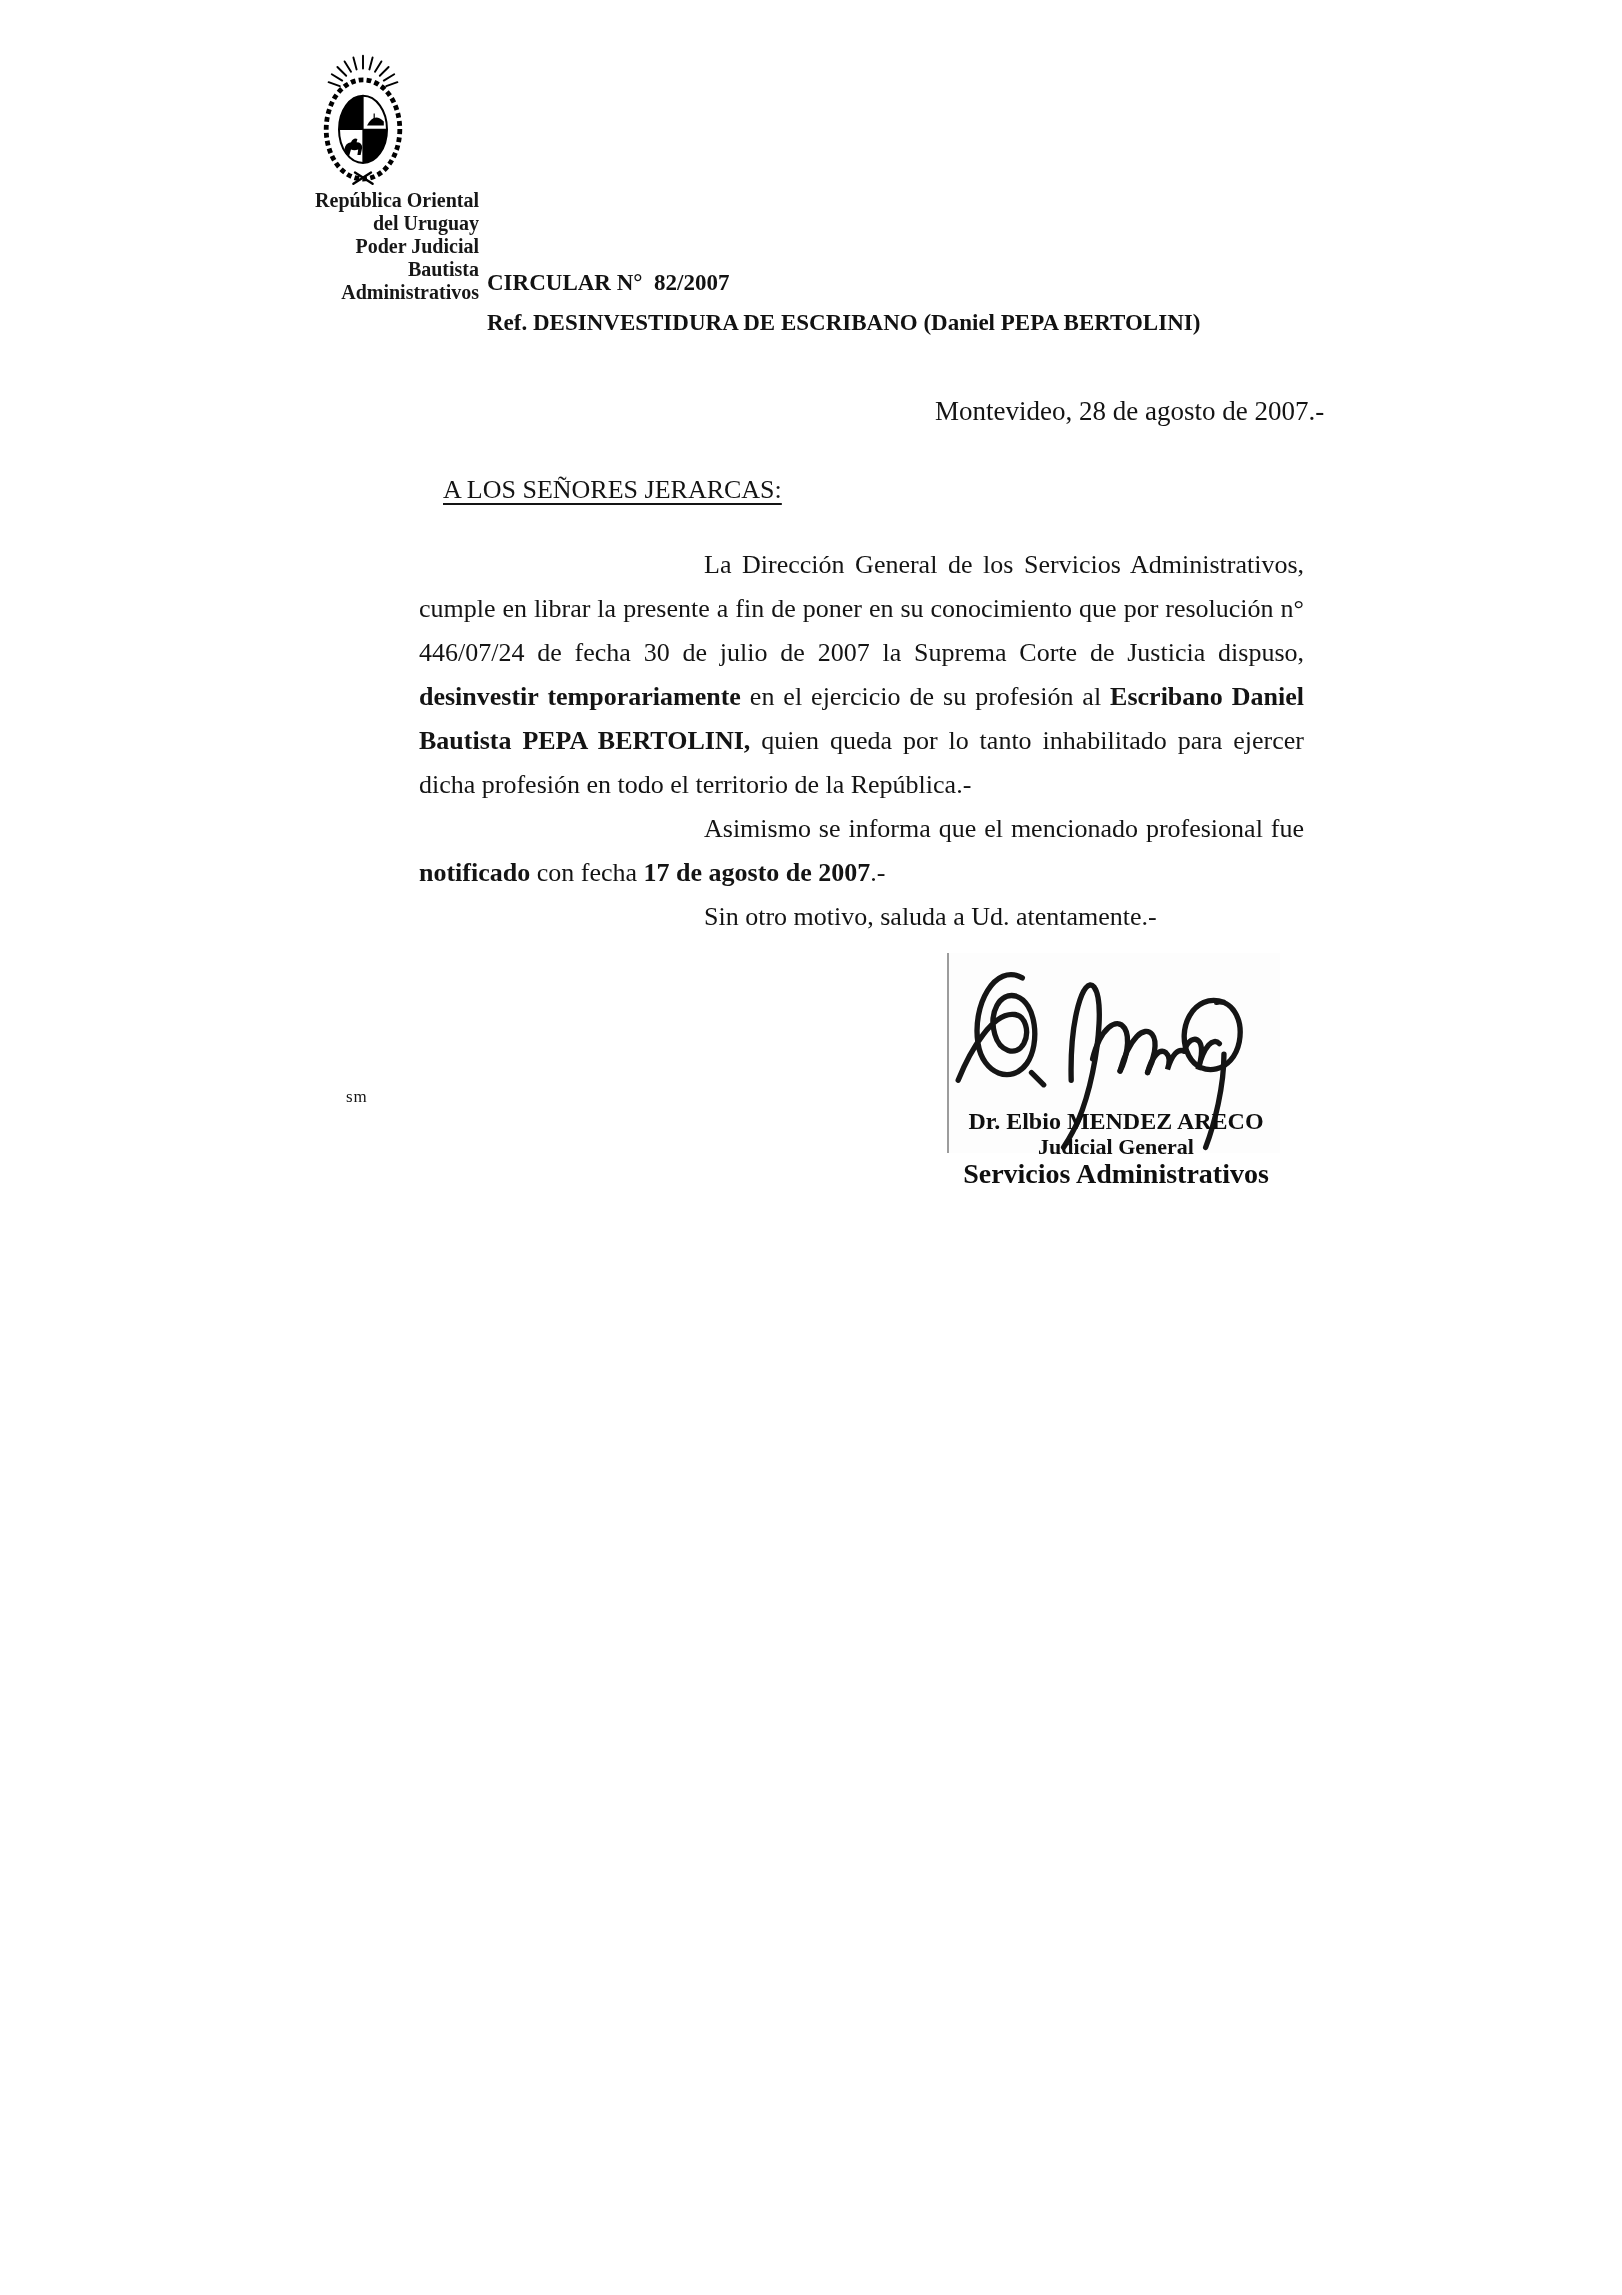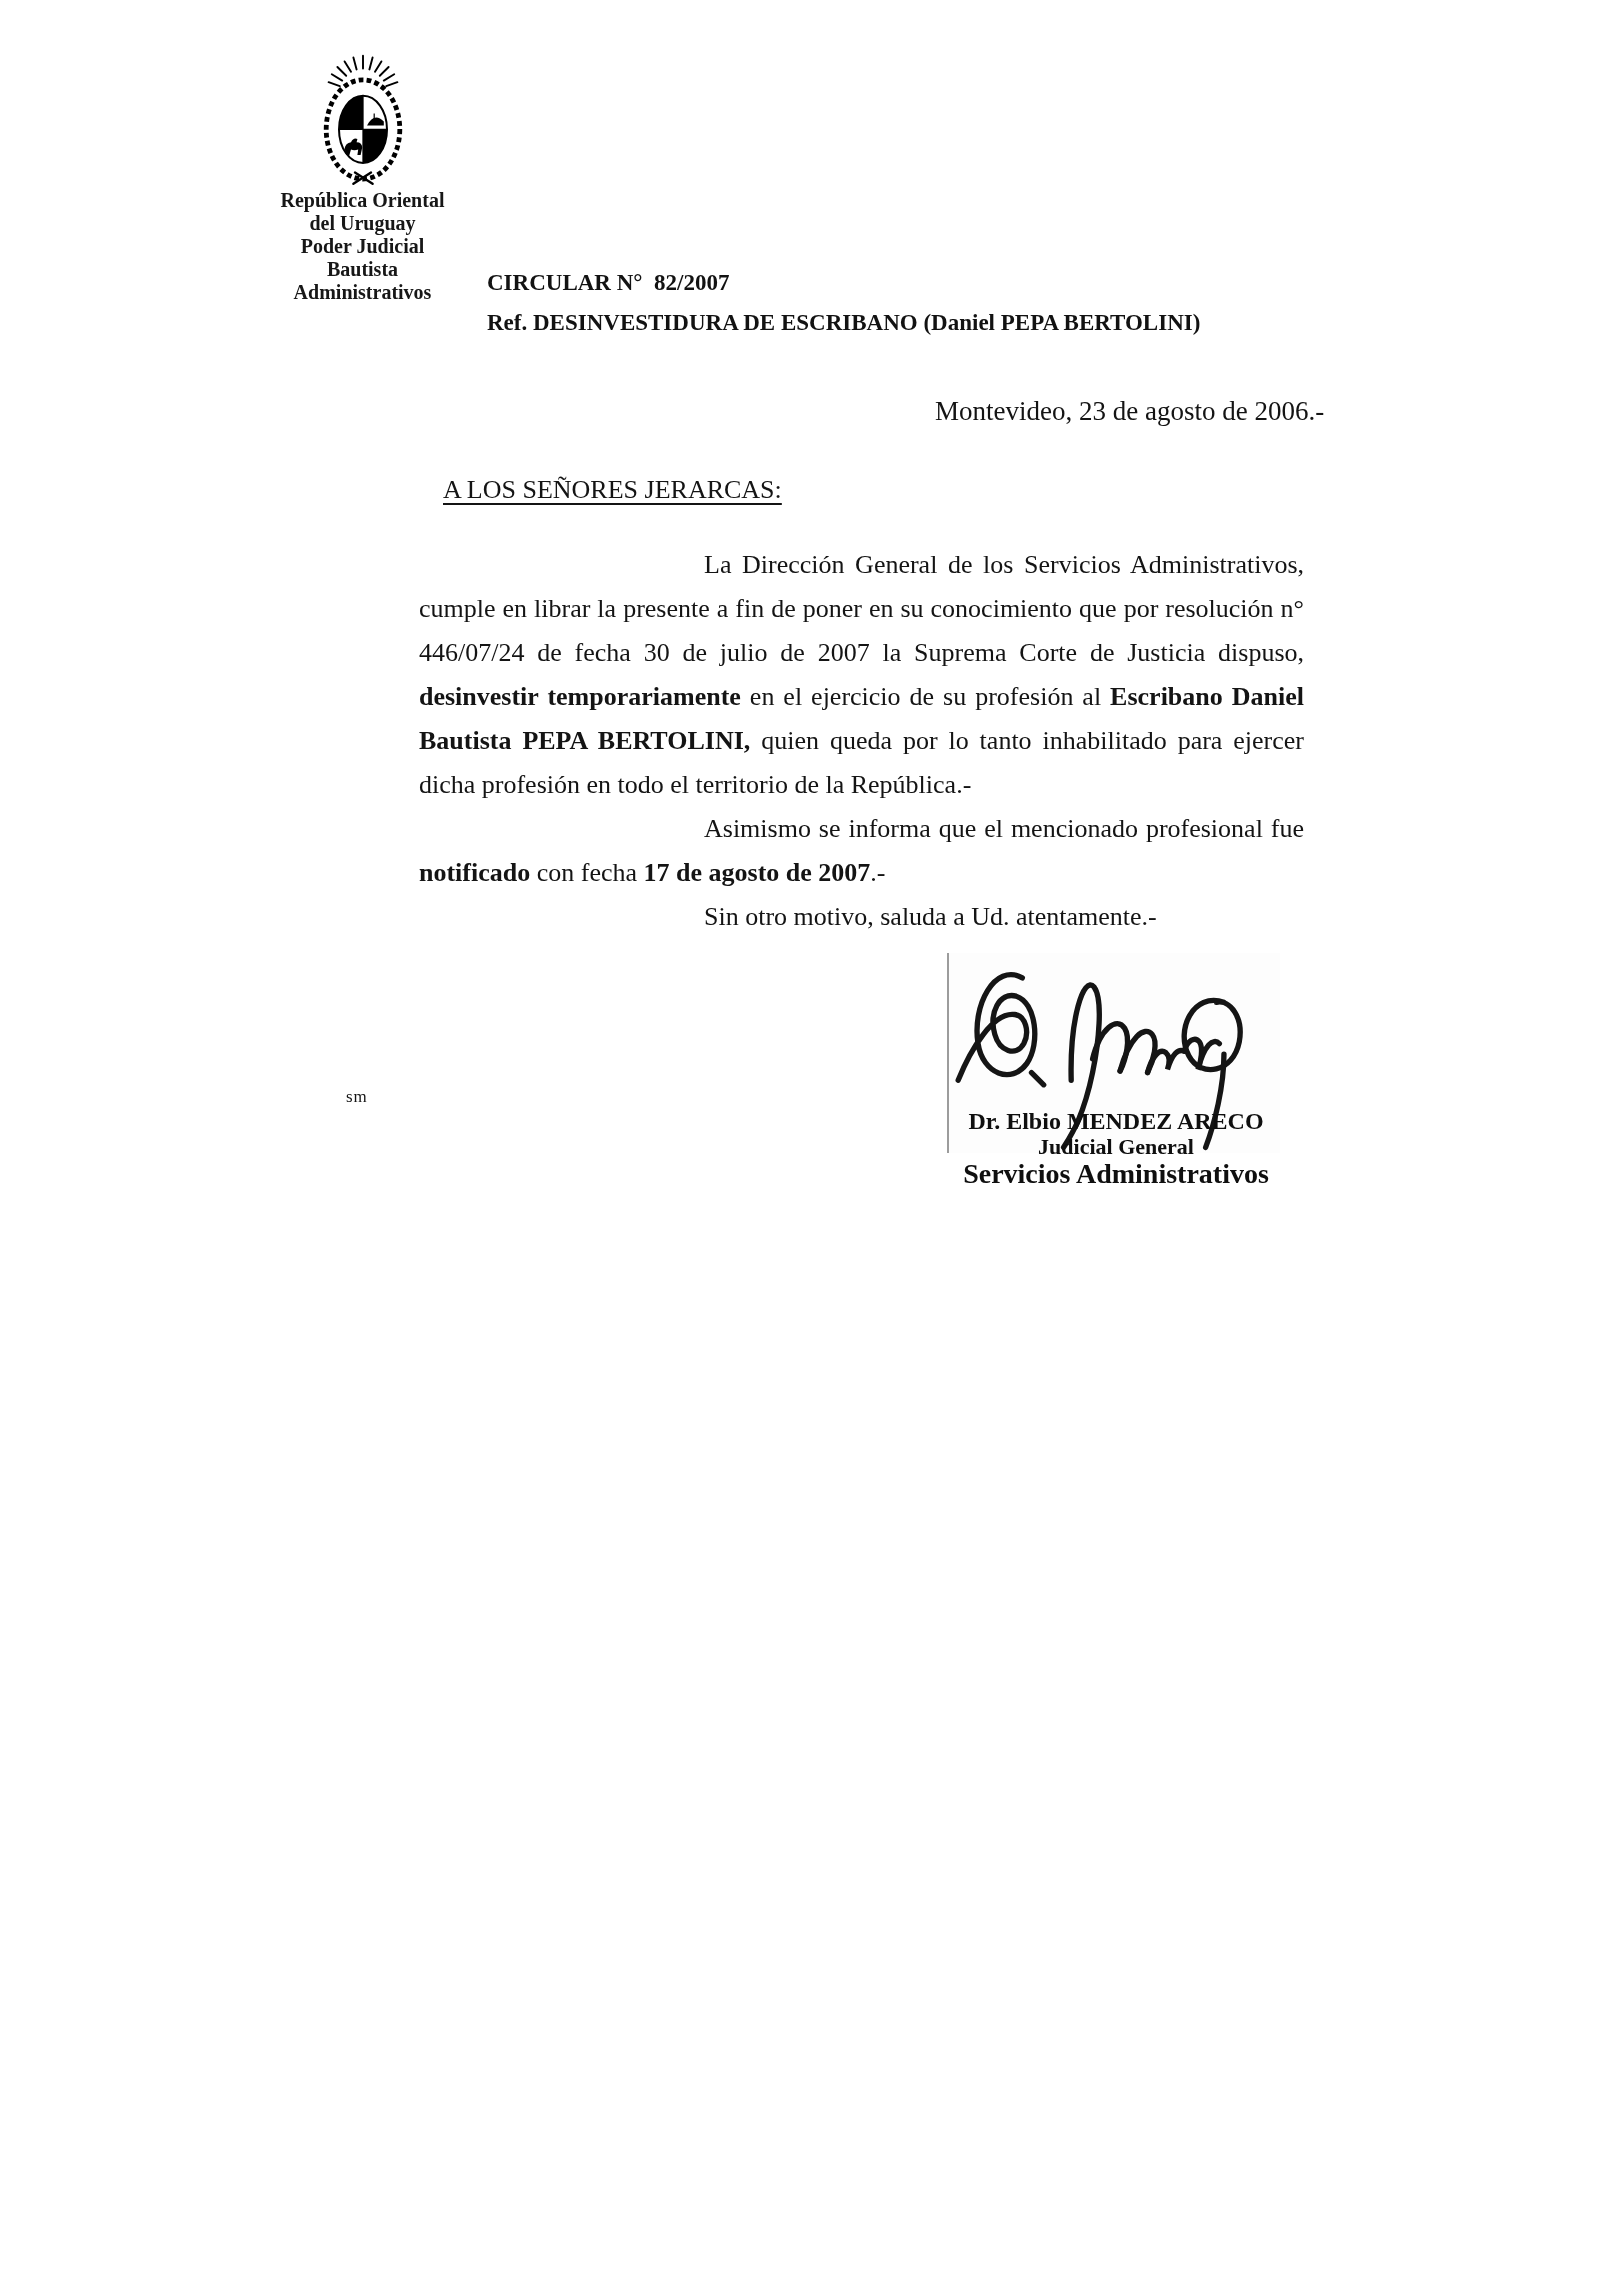--- a/index.html
+++ b/index.html
@@ -10,21 +10,21 @@
     font-family: "Liberation Serif", "DejaVu Serif", serif;
     color: #141414;
     -webkit-font-smoothing: antialiased;
   }
   .abs { position: absolute; }
 
   
   #coat-of-arms { left: 314px; top: 51px; width: 98px; height: 136px; }
   #org-block {
     left: 246px; top: 189px; width: 233px;
-    text-align: center; font-weight: bold;
+    text-align: right; font-weight: bold;
     font-size: 20px; line-height: 23px; color: #171717;
   }
 
   
   #circular-line, #reference-line {
     left: 487px; font-weight: bold; font-size: 23px; color: #121212;
     white-space: pre;
   }
   #circular-line { top: 270px; }
   #reference-line { top: 310px; }
@@ -111,21 +111,21 @@
     <div>República Oriental</div>
     <div>del Uruguay</div>
     <div>Poder Judicial</div>
     <div>Bautista</div>
     <div>Administrativos</div>
   </div>
 
 <div id="circular-line" class="abs">CIRCULAR N°  82/2007</div>
 <div id="reference-line" class="abs">Ref. DESINVESTIDURA DE ESCRIBANO (Daniel PEPA BERTOLINI)</div>
 
-<div id="dateline" class="abs">Montevideo, 23 de agosto de 2006.-</div>
+<div id="dateline" class="abs">Montevideo, 28 de agosto de 2007.-</div>
 
 <div id="salutation" class="abs">A LOS SEÑORES JERARCAS:</div>
 
 <div id="body-text" class="abs">
     <p class="para indent"><span>La Dirección General de los Servicios Administrativos, cumple en librar la presente a fin de poner en su conocimiento que por resolución n° 446/07/24 de fecha 30 de julio de 2007 la Suprema Corte de Justicia dispuso, </span><span class="bold">desinvestir temporariamente</span><span> en el ejercicio de su profesión al </span><span class="bold">Escribano Daniel Bautista PEPA BERTOLINI,</span><span> quien queda por lo tanto inhabilitado para ejercer dicha profesión en todo el territorio de la República.-</span></p>
     <p class="para indent"><span>Asimismo se informa que el mencionado profesional fue </span><span class="bold">notificado</span><span> con fecha </span><span class="bold">17 de agosto de 2007</span><span>.-</span></p>
     <p class="para indent"><span>Sin otro motivo, saluda a Ud. atentamente.-</span></p>
   </div>
 
 <div id="typist-initials" class="abs">sm</div>

